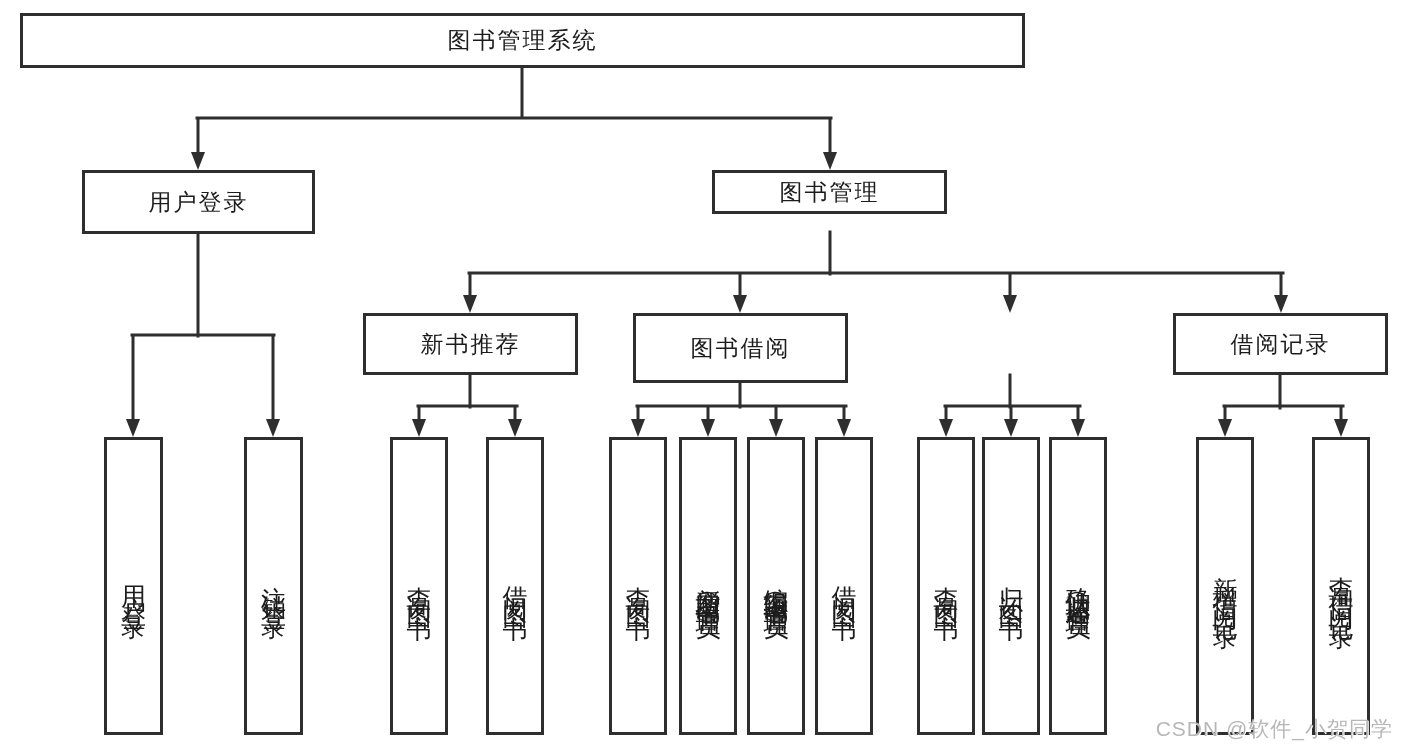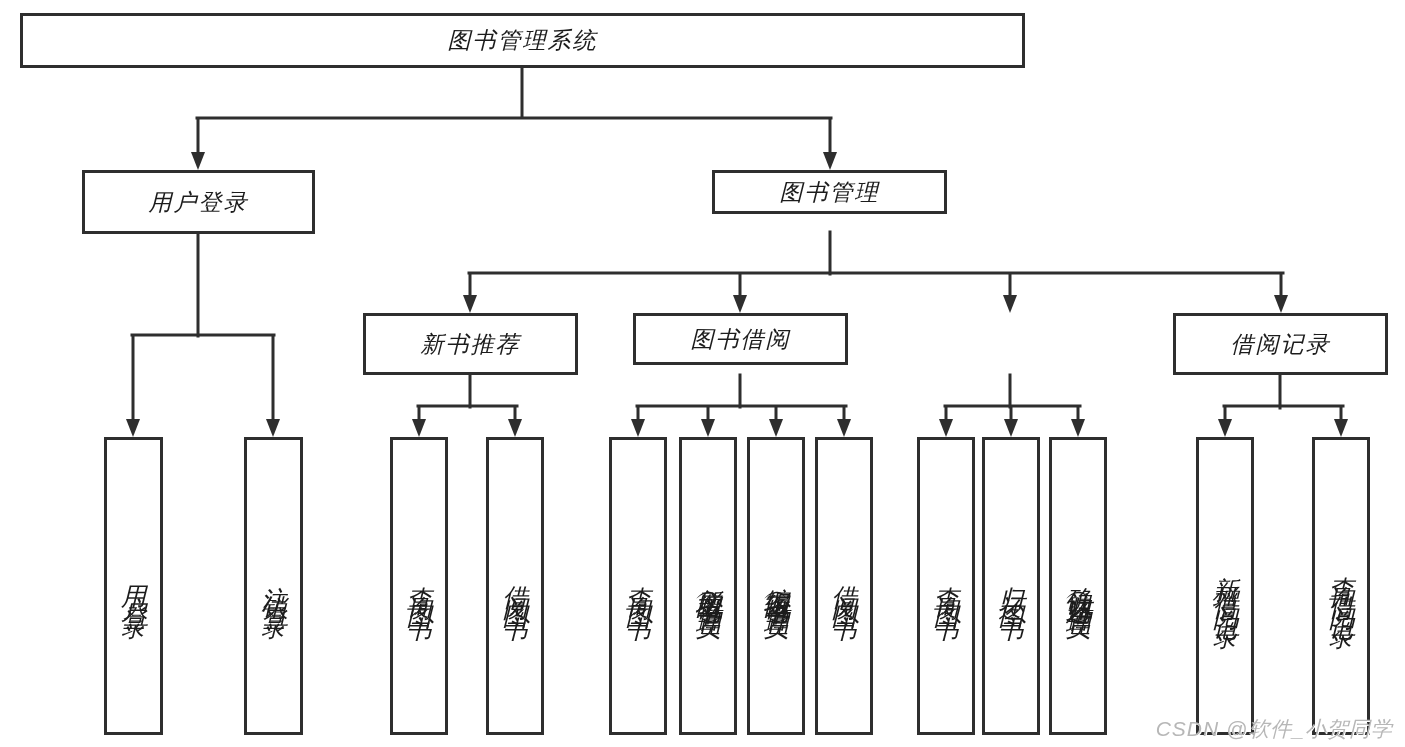--- a/index.html
+++ b/index.html
@@ -3,21 +3,20 @@
 <meta charset="utf-8">
 <style>
   html, body { margin: 0; padding: 0; background: #ffffff; }
   #canvas {
     position: relative;
     width: 1405px;
     height: 747px;
     background: #ffffff;
     overflow: hidden;
     font-family: "Liberation Sans", "DejaVu Sans", sans-serif;
-    font-style: italic;
   }
   #connectors {
     position: absolute;
     left: 0; top: 0;
     width: 1405px; height: 747px;
     pointer-events: none;
   }
   .node {
     position: absolute;
     box-sizing: border-box;
@@ -93,21 +92,21 @@
       <polygon points="1334,419 1348,419 1341,437"></polygon>
     </g>
   </svg>
 
   <div class="node h" style="left:20px; top:13px; width:1005px; height:55px;">图书管理系统</div>
 
   <div class="node h" style="left:82px; top:170px; width:233px; height:64px;">用户登录</div>
   <div class="node h" style="left:712px; top:170px; width:235px; height:44px;">图书管理</div>
 
   <div class="node h" style="left:363px; top:313px; width:215px; height:62px;">新书推荐</div>
-  <div class="node h" style="left:633px; top:313px; width:215px; height:52px;">图书借阅</div>
+  <div class="node h" style="left:633px; top:313px; width:215px; height:70px;">图书借阅</div>
   <div class="node h" style="left:1173px; top:313px; width:215px; height:62px;">借阅记录</div>
 
   <div class="node v" style="left:104px; top:437px; width:59px; height:298px;">用户登录</div>
   <div class="node v" style="left:244px; top:437px; width:59px; height:298px;">注销登录</div>
 
   <div class="node v" style="left:390px; top:437px; width:58px; height:298px;">查询图书</div>
   <div class="node v" style="left:486px; top:437px; width:58px; height:298px;">借阅图书</div>
 
   <div class="node v" style="left:609px; top:437px; width:58px; height:298px;">查询图书</div>
   <div class="node v long" style="left:679px; top:437px; width:58px; height:298px;">新增图书（管理员）</div>

